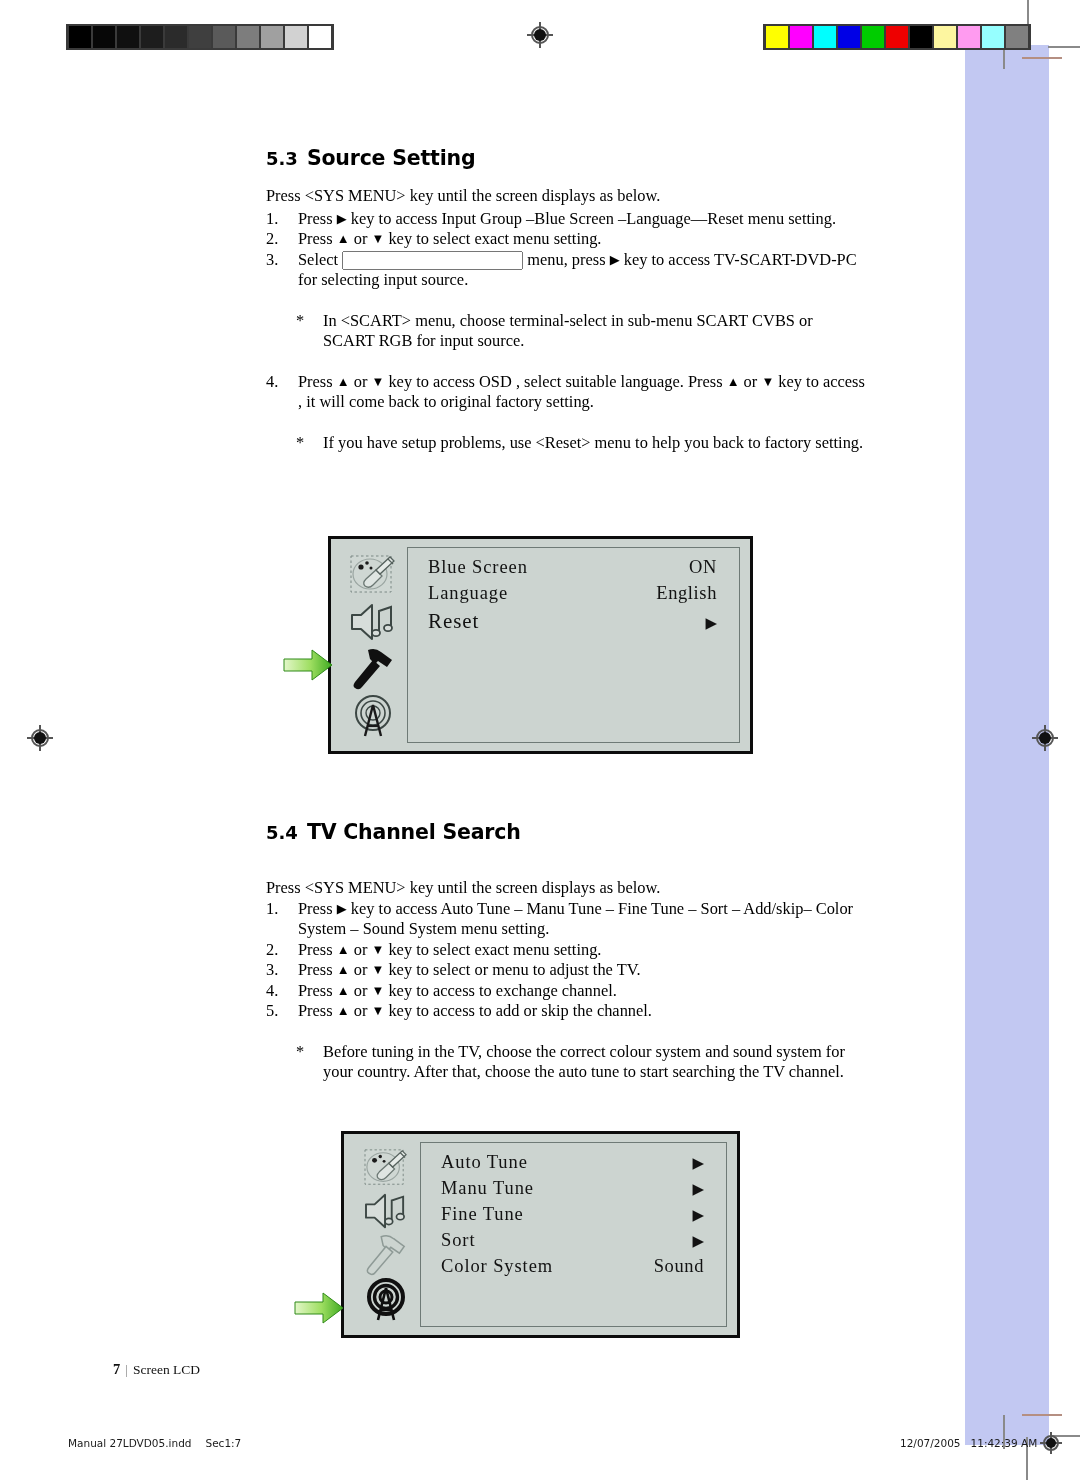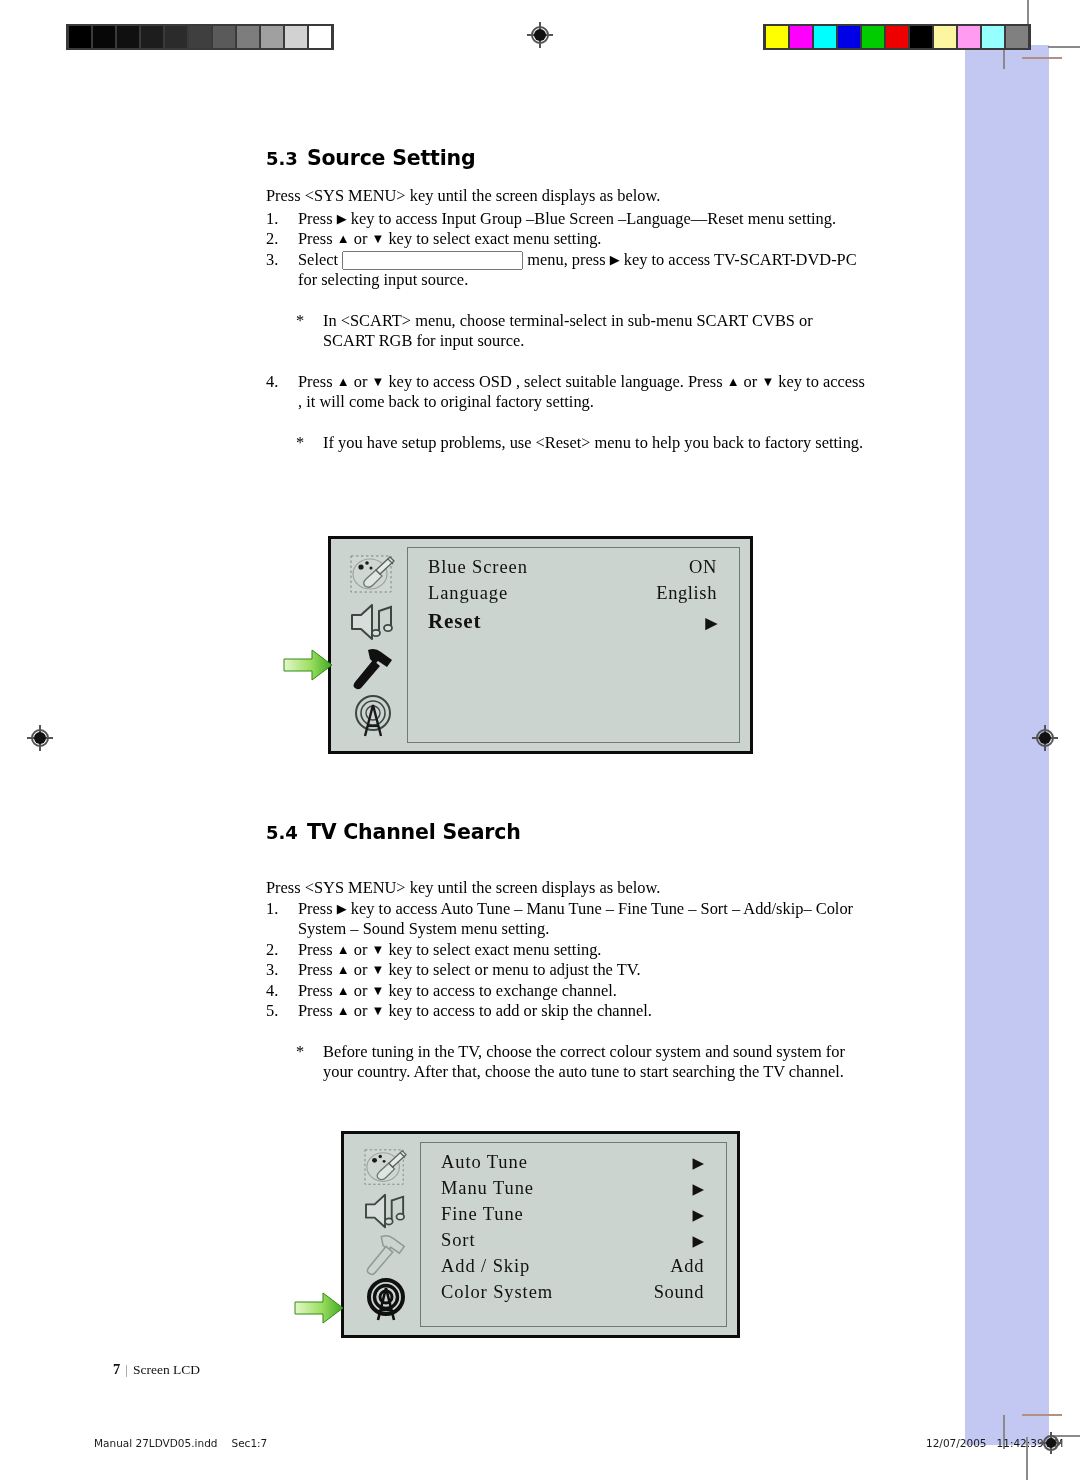--- a/index.html
+++ b/index.html
@@ -110,41 +110,40 @@
     display: flex; align-items: baseline;
     font-family: "Liberation Serif", serif;
     font-size: 18.5px;
     letter-spacing: 0.9px;
     color: #121212;
     height: 26px;
   }
   .osd-row .lbl { flex: 1; }
   .osd-row .val { text-align: right; letter-spacing: 0.6px; }
   .osd-row .arr { font-size: 15px; letter-spacing: 0; }
-  .osd-row.big { font-size: 21px; font-weight: bold; }
+  .osd-row.big { font-size: 21px; }
 
   
   .green-arrow { position: absolute; width: 52px; height: 34px; }
   .green-arrow svg { display:block; }
 
   
   .folio {
     position: absolute; left: 113px; top: 1361px;
     font-family: "Liberation Serif", serif;
     font-size: 13.5px; color: #111;
   }
   .folio .pg { font-weight: bold; font-size: 14.5px; }
   .folio .bar { color: #888; margin: 0 5px; }
 
   .print-meta {
     position: absolute;
     font-family: "DejaVu Sans", sans-serif;
     font-size: 10.5px; color: #1a1a1a;
     white-space: nowrap;
-    margin-left: 26px;
   }
   #meta-left  { left: 68px;  top: 1437px; }
   #meta-right { left: 900px; top: 1437px; }
   #meta-left .sec { margin-left: 14px; }
   #meta-right .tm { margin-left: 10px; }
 </style>
 </head>
 <body>
 
 <div id="page">
@@ -407,24 +406,20 @@
           </div>
           <div class="osd-row">
             <span class="lbl">Fine Tune</span>
             <span class="val arr">▶</span>
           </div>
           <div class="osd-row">
             <span class="lbl">Sort</span>
             <span class="val arr">▶</span>
           </div>
           <div class="osd-row">
-            <span class="lbl">Add / Skip</span>
-            <span class="val">Add</span>
-          </div>
-          <div class="osd-row">
             <span class="lbl">Color System</span>
             <span class="val">Sound</span>
           </div>
         </div>
     </div>
     <div class="green-arrow" style="left:-48px;top:160px;">
       <svg width="52" height="34" viewBox="0 0 52 34">
         <defs>
           <linearGradient id="ga2" x1="0" y1="0" x2="1" y2="0">
             <stop offset="0%" stop-color="#e3f7c9"></stop>

